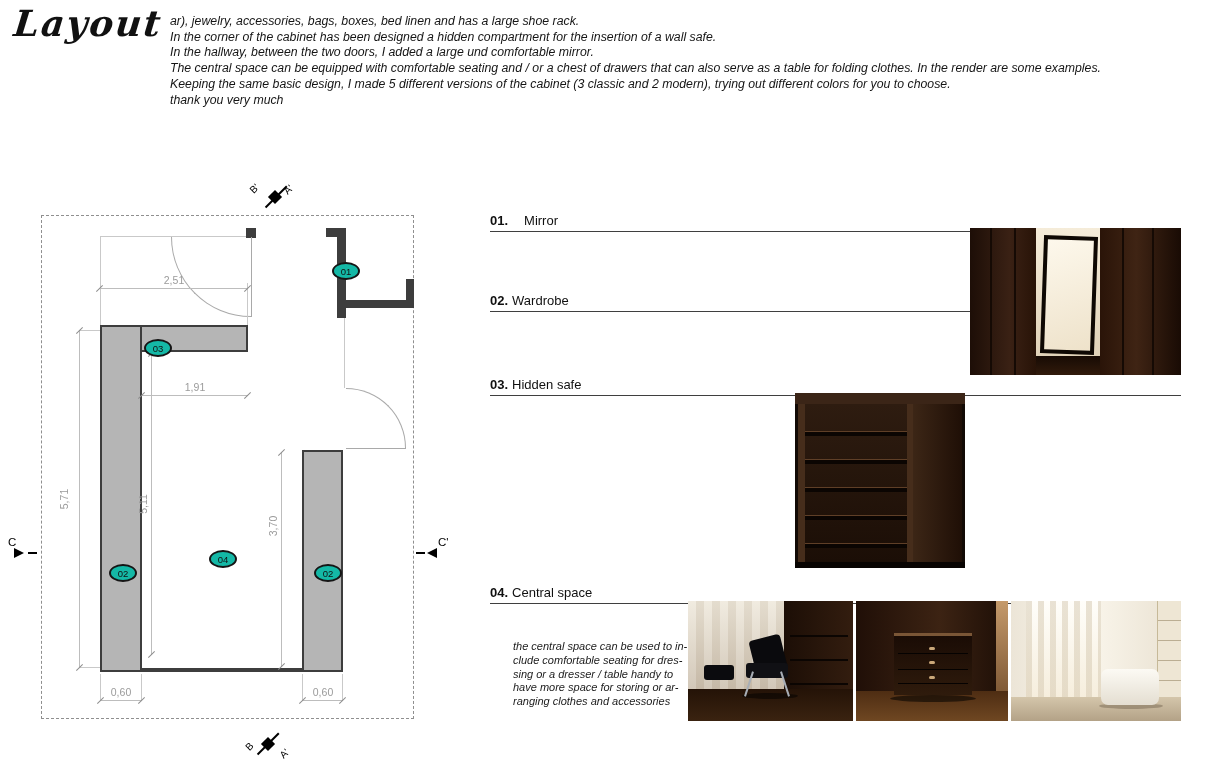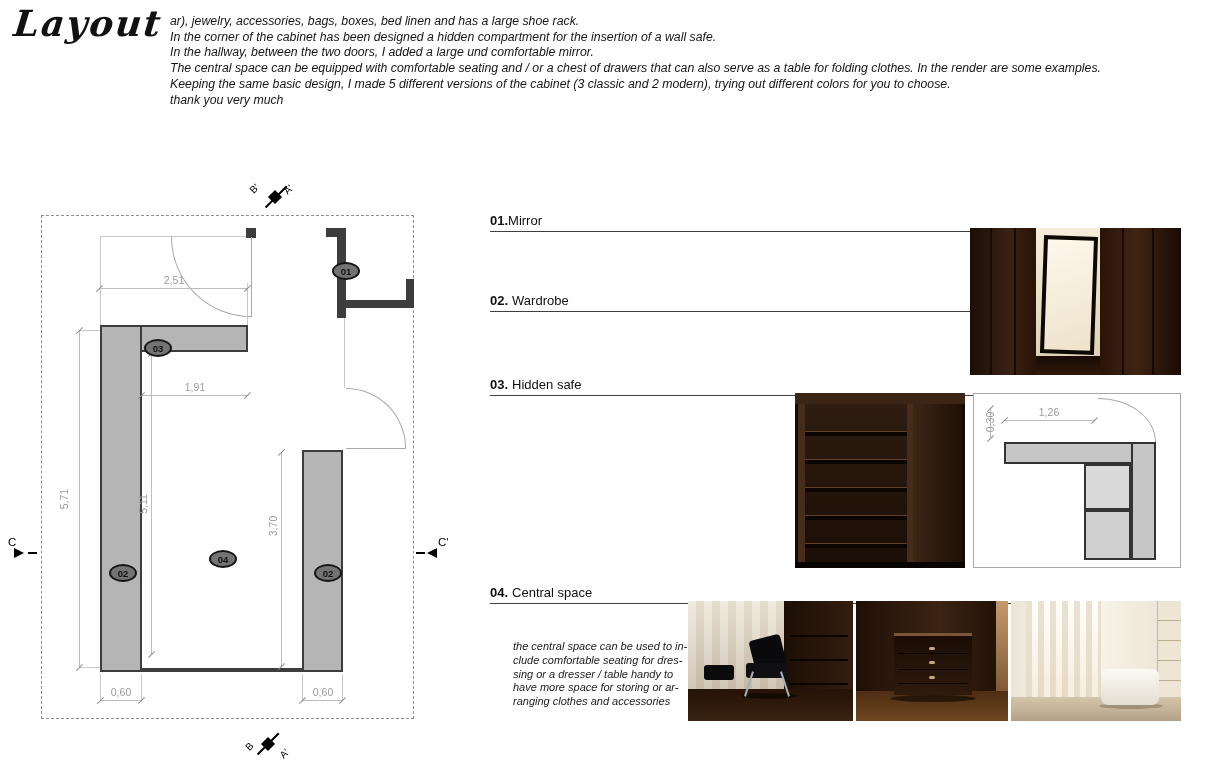--- a/index.html
+++ b/index.html
@@ -12,21 +12,21 @@
   .wall{background:#3d3d3d}
   .thin{background:#c9c9c9}
   .leaf{background:#a9a9a9}
   .cab{background:#b5b5b5;border:2px solid #3d3d3d}
   .arc1{border-left:1.4px solid #a9a9a9;border-bottom:1.4px solid #a9a9a9;border-bottom-left-radius:100%}
   .arc2{border-top:1.4px solid #a9a9a9;border-right:1.4px solid #a9a9a9;border-top-right-radius:100%}
   .dline{background:#bdbdbd}
   .dlab{color:#9b9b9b;font-size:10.5px;text-align:center}
   .vrot{transform:rotate(-90deg)}
   .tk{width:9px;height:1px;background:#8d8d8d;transform:rotate(-45deg)}
-  .callout{width:28px;height:18px;border:2px solid #151515;border-radius:50%;background:#737373;font-size:9.5px;font-weight:700;display:flex;align-items:center;justify-content:center}
+  .callout{width:28px;height:18px;border:2px solid #151515;border-radius:50%;background:#14b8a6;font-size:9.5px;font-weight:400;display:flex;align-items:center;justify-content:center}
   .dia{width:10px;height:10px;background:#000;transform:rotate(45deg)}
   .mlab{font-size:10px;color:#000;transform:rotate(-45deg)}
   .slab{font-size:11.5px;color:#000}
   .secline{background:#000;height:1.5px;transform:rotate(-45deg)}
   .tri-r{width:0;height:0;border-top:5px solid transparent;border-bottom:5px solid transparent;border-left:10px solid #000}
   .tri-l{width:0;height:0;border-top:5px solid transparent;border-bottom:5px solid transparent;border-right:10px solid #000}
   .lh{font-size:13px;color:#101010}
   .lh .num{font-weight:700}
   .rule{height:1px;background:#3f3f3f;left:490px;width:691px}
   .ldesc{left:513px;width:195px;font-size:11px;font-style:italic;line-height:13.8px;white-space:pre-line;color:#1b1b1b}
@@ -130,21 +130,21 @@
 
   <div class="abs slab" style="left:8px;top:536px">C</div>
   <div class="abs tri-r" style="left:14px;top:548px"></div>
   <div class="abs" style="left:28px;top:552px;width:9px;height:1.5px;background:#000"></div>
 
   <div class="abs" style="left:416px;top:552px;width:9px;height:1.5px;background:#000"></div>
   <div class="abs tri-l" style="left:427px;top:548px"></div>
   <div class="abs slab" style="left:438px;top:536px">C'</div>
 
   <div class="abs lh" style="left:490px;top:213px">
-    <span class="num">01.</span><span style="margin-left:0">Mirror</span>
+    <span class="num">01.</span><span style="margin-left:16px">Mirror</span>
   </div>
   <div class="abs rule" style="top:231px"></div>
 
   <div class="abs lh" style="left:490px;top:293px">
     <span class="num">02.</span><span style="margin-left:4px">Wardrobe</span>
   </div>
   <div class="abs rule" style="top:311px"></div>
 
   <div class="abs lh" style="left:490px;top:377px">
     <span class="num">03.</span><span style="margin-left:4px">Hidden safe</span>
@@ -180,35 +180,20 @@
     <div class="abs" style="left:10px;top:38px;width:102px;height:5px;background:#0b0502;border-top:1px solid #5f3f27"></div>
     <div class="abs" style="left:10px;top:66px;width:102px;height:5px;background:#0b0502;border-top:1px solid #5f3f27"></div>
     <div class="abs" style="left:10px;top:94px;width:102px;height:5px;background:#0b0502;border-top:1px solid #5f3f27"></div>
     <div class="abs" style="left:10px;top:122px;width:102px;height:5px;background:#0b0502;border-top:1px solid #5f3f27"></div>
     <div class="abs" style="left:10px;top:150px;width:102px;height:5px;background:#0b0502;border-top:1px solid #5f3f27"></div>
     <div class="abs" style="left:112px;top:11px;width:6px;height:158px;background:#462d1b"></div>
     <div class="abs" style="left:118px;top:11px;width:49px;height:158px;background:linear-gradient(90deg,#3c2616,#1f0f06)"></div>
     <div class="abs" style="left:0;top:169px;width:170px;height:6px;background:#080402"></div>
   </div>
 
-  <div class="abs render" style="left:973px;top:393px;width:208px;height:175px;background:#fff;border:1px solid #a8a8a8">
-    <div class="abs dline" style="left:16px;top:14px;width:1px;height:30px"></div>
-    <div class="abs tk" style="left:12px;top:14px"></div>
-    <div class="abs tk" style="left:12px;top:44px"></div>
-    <div class="abs dlab vrot" style="left:-2px;top:22px;width:36px">0,30</div>
-    <div class="abs dline" style="left:30px;top:26px;width:90px;height:1px"></div>
-    <div class="abs tk" style="left:26px;top:26px"></div>
-    <div class="abs tk" style="left:116px;top:26px"></div>
-    <div class="abs dlab" style="left:30px;top:12px;width:90px">1,26</div>
-    <div class="abs arc2" style="left:124px;top:4px;width:58px;height:44px"></div>
-    <div class="abs" style="left:30px;top:48px;width:152px;height:22px;background:#c6c6c6;border:2px solid #333"></div>
-    <div class="abs" style="left:157px;top:48px;width:25px;height:118px;background:#c6c6c6;border:2px solid #333"></div>
-    <div class="abs" style="left:110px;top:70px;width:47px;height:46px;background:#d9d9d9;border:2px solid #333"></div>
-    <div class="abs" style="left:110px;top:116px;width:47px;height:50px;background:#cfcfcf;border:2px solid #333"></div>
-  </div>
 
   <div class="abs render" style="left:688px;top:601px;width:165px;height:120px;background:#2b1a0e">
     <div class="abs" style="left:0;top:0;width:96px;height:120px;background:linear-gradient(180deg,rgba(255,255,255,.25),rgba(90,60,40,.25)),repeating-linear-gradient(90deg,#ece5d6 0 8px,#dbd1be 8px 16px)"></div>
     <div class="abs" style="left:96px;top:0;width:69px;height:120px;background:linear-gradient(90deg,#1c0e06,#331d0f)"></div>
     <div class="abs" style="left:102px;top:34px;width:58px;height:2px;background:#0b0502"></div>
     <div class="abs" style="left:102px;top:58px;width:58px;height:2px;background:#0b0502"></div>
     <div class="abs" style="left:102px;top:82px;width:58px;height:2px;background:#0b0502"></div>
     <div class="abs" style="left:0;top:88px;width:165px;height:32px;background:linear-gradient(180deg,#241307,#3a2310)"></div>
     <div class="abs" style="left:54px;top:92px;width:56px;height:6px;background:rgba(0,0,0,.5);border-radius:50%"></div>
     <div class="abs" style="left:16px;top:64px;width:30px;height:15px;background:#0b0b0e;border-radius:3px"></div>

